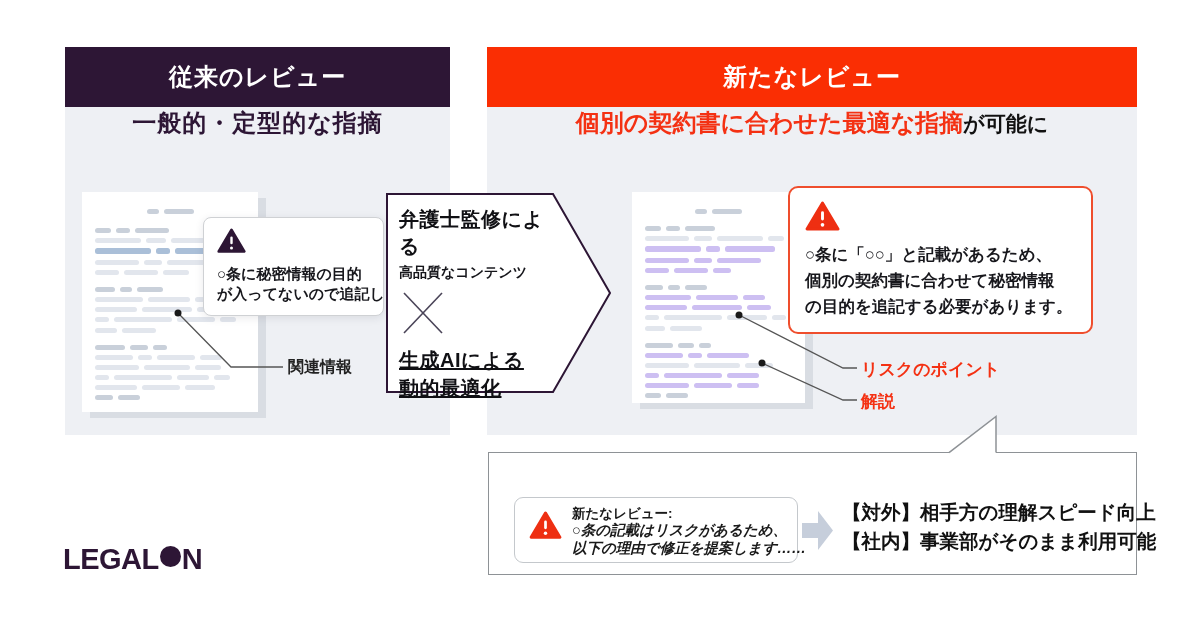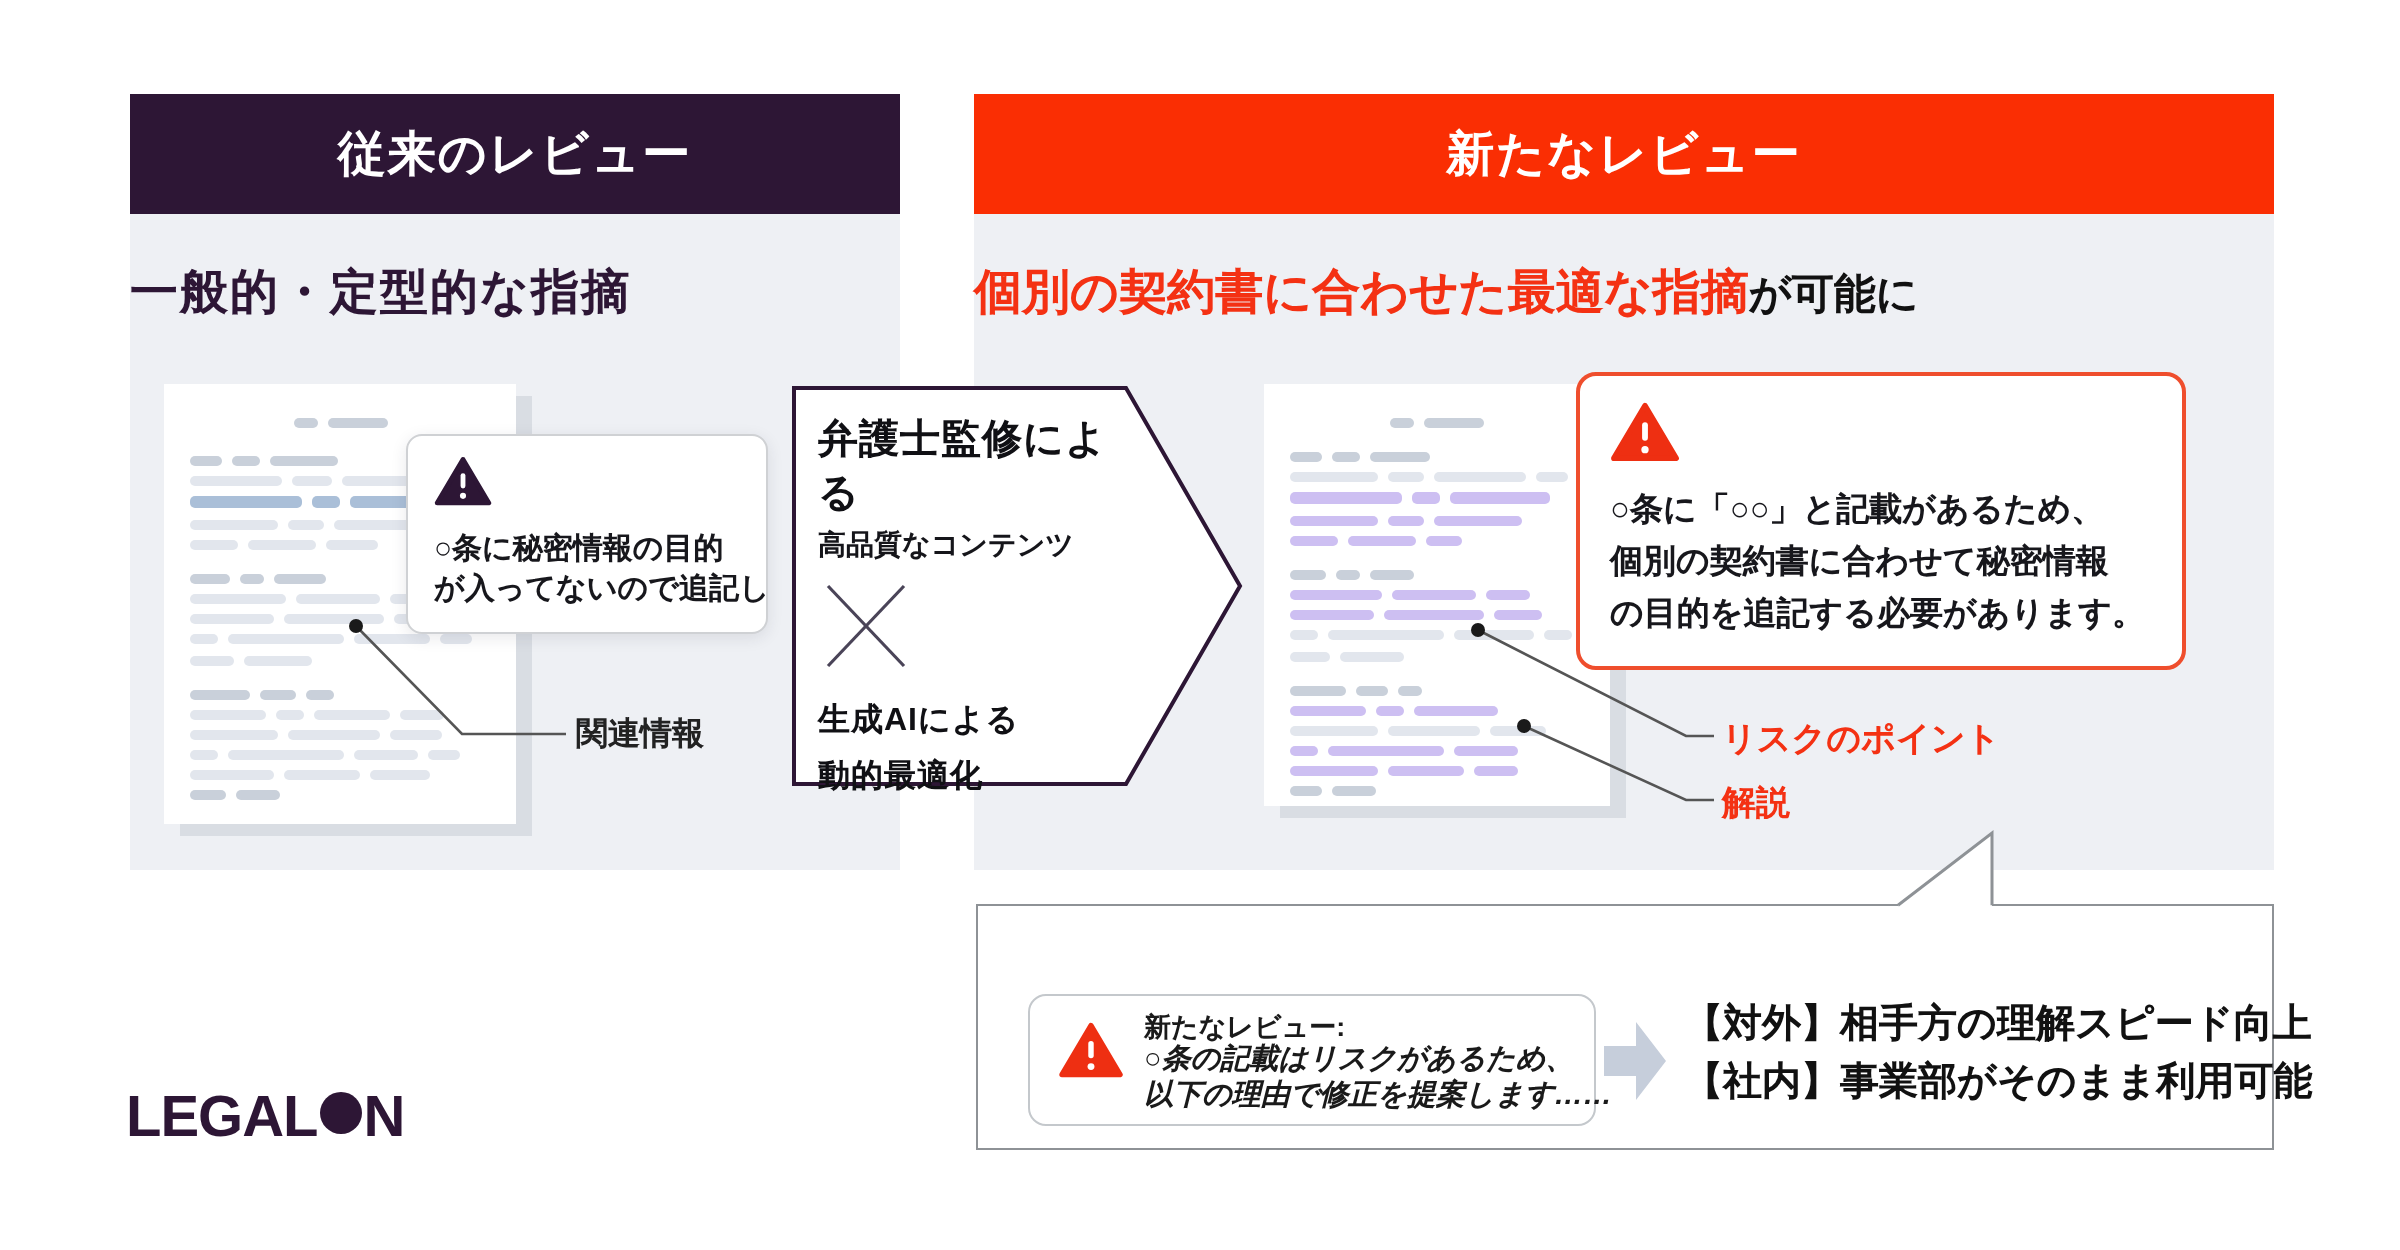--- a/index.html
+++ b/index.html
@@ -9,21 +9,21 @@
 
   .panel { position:absolute; top:47px; height:388px; background:var(--panel-gray,#eef0f4); }
   #left-panel { left:65px; width:385px; }
   #right-panel { left:487px; width:650px; }
 
   .panel-header { height:60px; display:flex; align-items:center; justify-content:center;
     font-size:24px; font-weight:bold; color:#fff; letter-spacing:1px; }
   #left-panel .panel-header { background:var(--brand-purple,#2d1635); }
   #right-panel .panel-header { background:var(--accent-red-bright,#fa2e03); }
 
-  .panel-subtitle { margin-top:23px; font-weight:bold; }
+  .panel-subtitle { text-align:center; font-weight:bold; }
   #left-panel .panel-subtitle { font-size:24px; color:var(--brand-purple,#2d1635); letter-spacing:1px; }
   #right-panel .panel-subtitle { font-size:24px; }
   .sub-highlight { color:var(--accent-red,#f43113); font-size:24px; font-weight:bold; }
   .sub-suffix { color:#111; font-size:21px; font-weight:bold; }
 
   
   .doc { position:absolute; background:#fff; box-shadow:8px 6px 0 #d9dde3; padding:15px 13px; }
   #left-doc { left:82px; top:192px; width:176px; height:220px; }
   #right-doc { left:632px; top:192px; width:173px; height:211px; }
   .doc-row { display:flex; gap:5px; margin-top:5.2px; }
@@ -41,27 +41,27 @@
   #left-callout .warn { margin-bottom:6px; }
   .callout-line { font-size:15px; line-height:20px; font-weight:600; color:#17171c; white-space:nowrap; }
 
   
   #right-callout { position:absolute; left:788px; top:186px; width:305px; background:#fff;
     border:2px solid #ef4e2d; border-radius:10px; padding:13px 14px 13px 15px; z-index:6; }
   #right-callout .warn { margin-bottom:5px; }
   #right-callout .callout-line { font-size:16.5px; line-height:26px; font-weight:700; }
 
   
-  #hexagon { position:absolute; left:396px; top:193px; width:226px; height:200px; z-index:10; }
+  #hexagon { position:absolute; left:386px; top:193px; width:226px; height:200px; z-index:10; }
   #hexagon svg.shape { position:absolute; left:0; top:0; }
   #hex-content { position:absolute; left:13px; top:13px; width:160px; }
   .hex-title { font-size:20px; font-weight:bold; color:#101014; letter-spacing:0.5px; }
   .hex-sub { font-size:14px; font-weight:600; color:#15151a; margin-top:4px; }
   .hex-times { margin:8px 0 6px 0; }
-  .hex-bottom { font-size:16px; font-weight:bold; color:#101014; line-height:28px; letter-spacing:0.5px; }
+  .hex-bottom { font-size:20px; font-weight:bold; color:#101014; line-height:28px; letter-spacing:0.5px;text-decoration:underline; }
 
   
   .anno-label { position:absolute; z-index:7; white-space:nowrap; }
   #label-related { left:288px; top:357px; font-size:16px; font-weight:600; color:#222; }
   #label-risk { left:861px; top:358px; font-size:17px; font-weight:bold; color:var(--accent-red,#f43113); }
   #label-explain { left:861px; top:390px; font-size:17px; font-weight:bold; color:var(--accent-red,#f43113); }
 
   
   #bottom-box { position:absolute; left:488px; top:452px; width:649px; height:123px; background:#fff;
     border:1.5px solid #8e9296; z-index:5; }

